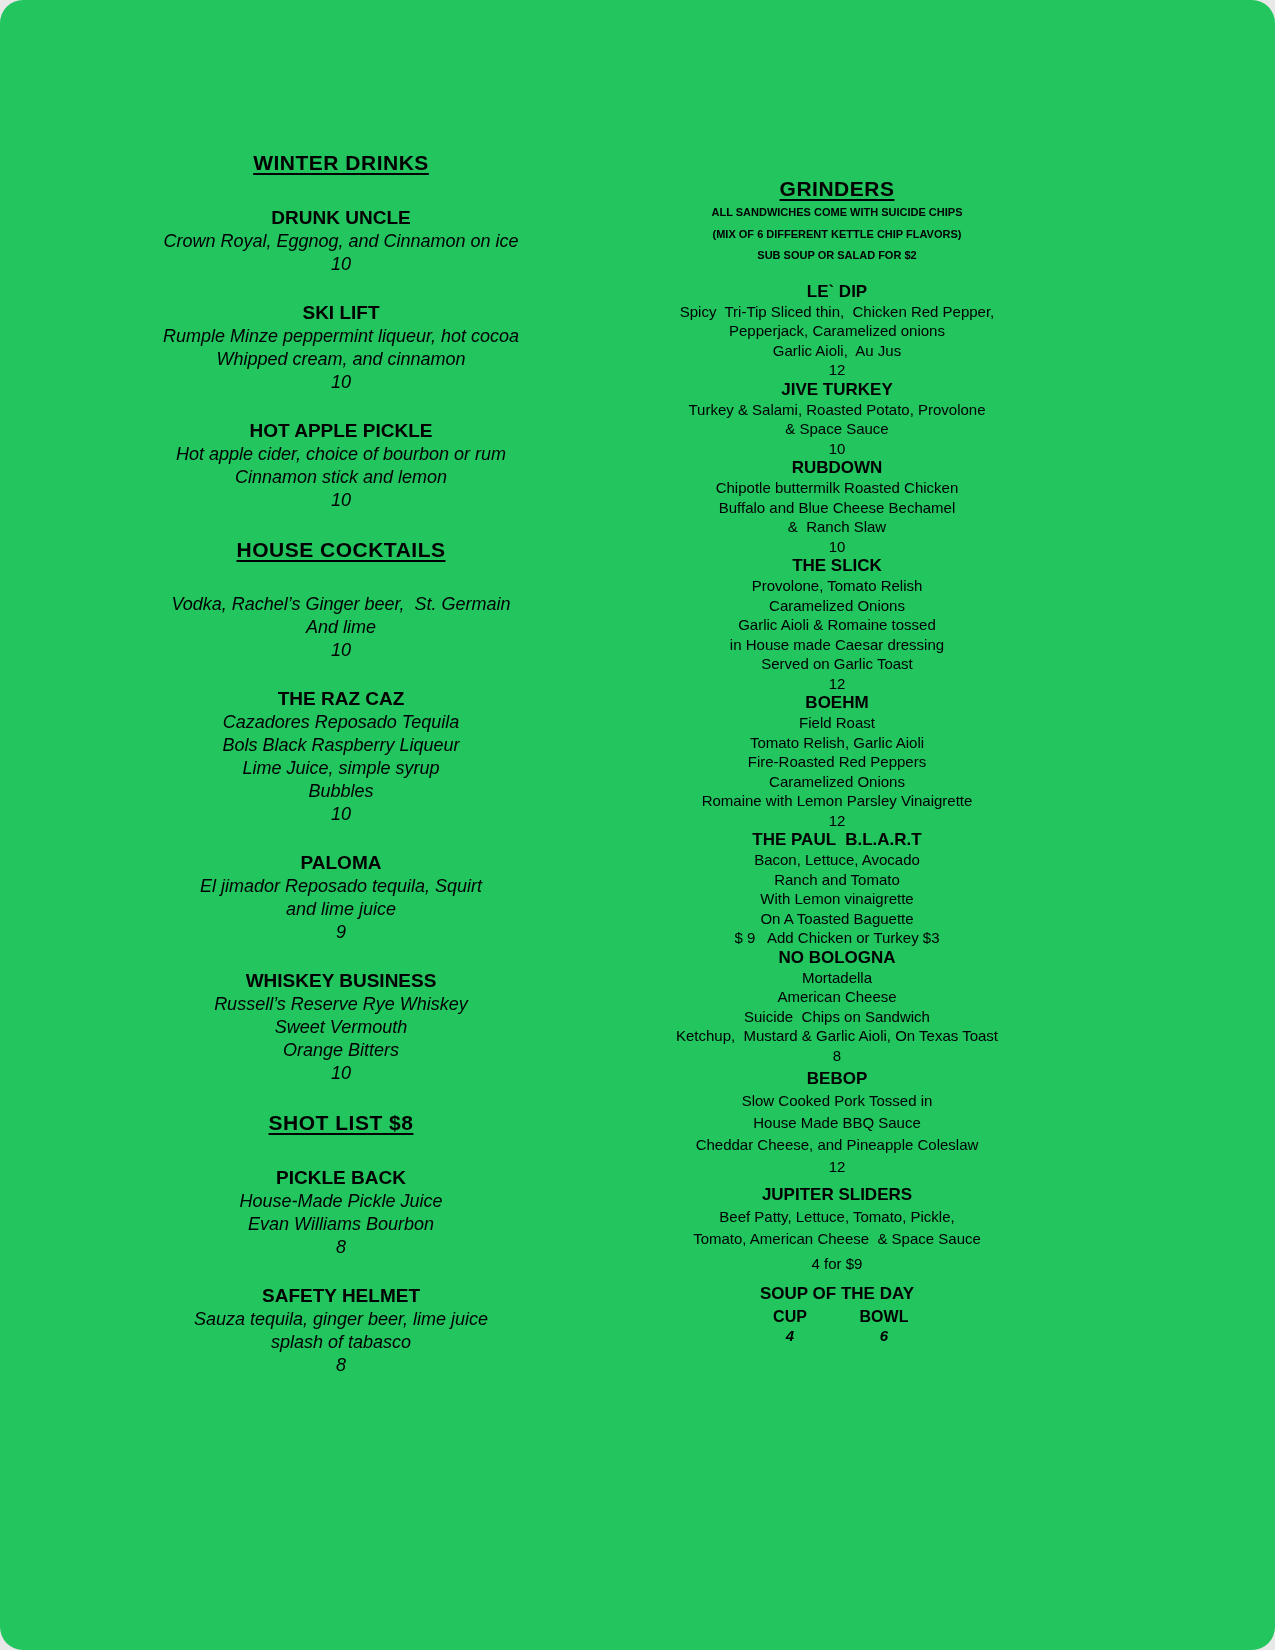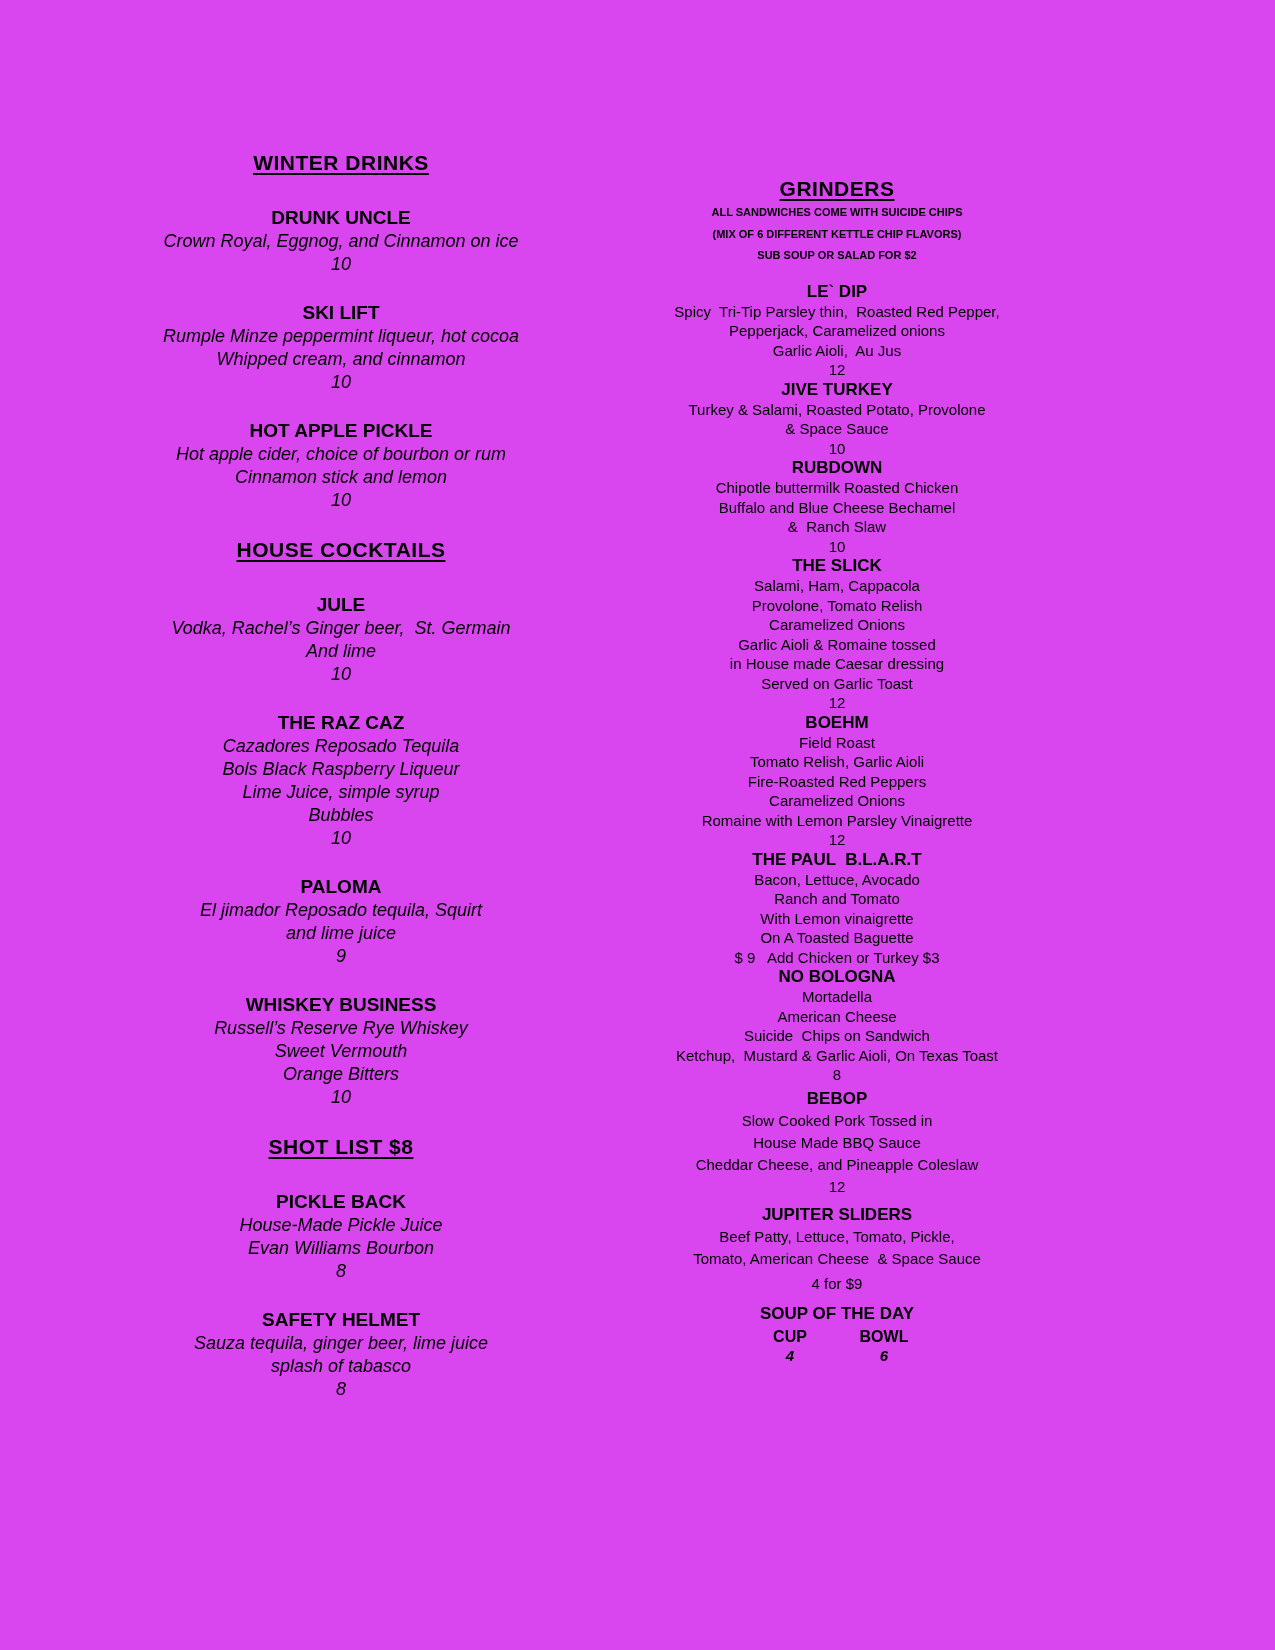--- a/index.html
+++ b/index.html
@@ -2,24 +2,25 @@
 <html><head>
 <meta charset="utf-8">
 <style>
   * { box-sizing: border-box; }
   html, body { margin: 0; padding: 0; background: #e8e8e8; }
   .page {
     position: relative;
     width: 1275px;
     height: 1650px;
     margin: 0 auto;
-    background: #d946ef;
+    background: #22c55e;
     overflow: hidden;
     font-family: "Liberation Sans", "DejaVu Sans", sans-serif;
     color: #000000;
+    border-radius: 23px;
   }
   .col-left {
     position: absolute;
     left: 140px;
     top: 150px;
     width: 402px;
     text-align: center;
     overflow: hidden;
   }
   .col-right {
@@ -143,21 +144,20 @@
         <div class="menu-item">
           <div class="item-name">HOT APPLE PICKLE</div>
           <div class="item-line">Hot apple cider, choice of bourbon or rum</div>
           <div class="item-line">Cinnamon stick and lemon</div>
           <div class="item-price">10</div>
         </div>
       </div>
       <div class="section">
         <div class="section-title">HOUSE COCKTAILS</div>
         <div class="menu-item">
-          <div class="item-name">JULE</div>
           <div class="item-line">Vodka, Rachel’s Ginger beer,  St. Germain</div>
           <div class="item-line">And lime</div>
           <div class="item-price">10</div>
         </div>
         <div class="menu-item">
           <div class="item-name">THE RAZ CAZ</div>
           <div class="item-line">Cazadores Reposado Tequila</div>
           <div class="item-line">Bols Black Raspberry Liqueur</div>
           <div class="item-line">Lime Juice, simple syrup</div>
           <div class="item-line">Bubbles</div>
@@ -196,41 +196,40 @@
   <div class="col-right">
       <div class="page-title">GRINDERS</div>
       <div class="subtitles">
         <div class="subtitle-line">ALL SANDWICHES COME WITH SUICIDE CHIPS</div>
         <div class="subtitle-line">(MIX OF 6 DIFFERENT KETTLE CHIP FLAVORS)</div>
         <div class="subtitle-line">SUB SOUP OR SALAD FOR $2</div>
       </div>
       <div class="items">
         <div class="menu-item">
           <div class="item-name">LE` DIP</div>
-          <div class="item-line">Spicy  Tri-Tip Parsley thin,  Roasted Red Pepper,</div>
+          <div class="item-line">Spicy  Tri-Tip Sliced thin,  Chicken Red Pepper,</div>
           <div class="item-line">Pepperjack, Caramelized onions</div>
           <div class="item-line">Garlic Aioli,  Au Jus</div>
           <div class="item-price">12</div>
         </div>
         <div class="menu-item">
           <div class="item-name">JIVE TURKEY</div>
           <div class="item-line">Turkey &amp; Salami, Roasted Potato, Provolone</div>
           <div class="item-line">&amp; Space Sauce</div>
           <div class="item-price">10</div>
         </div>
         <div class="menu-item">
           <div class="item-name">RUBDOWN</div>
           <div class="item-line">Chipotle buttermilk Roasted Chicken</div>
           <div class="item-line">Buffalo and Blue Cheese Bechamel</div>
           <div class="item-line">&amp;  Ranch Slaw</div>
           <div class="item-price">10</div>
         </div>
         <div class="menu-item">
           <div class="item-name">THE SLICK</div>
-          <div class="item-line">Salami, Ham, Cappacola</div>
           <div class="item-line">Provolone, Tomato Relish</div>
           <div class="item-line">Caramelized Onions</div>
           <div class="item-line">Garlic Aioli &amp; Romaine tossed</div>
           <div class="item-line">in House made Caesar dressing</div>
           <div class="item-line">Served on Garlic Toast</div>
           <div class="item-price">12</div>
         </div>
         <div class="menu-item">
           <div class="item-name">BOEHM</div>
           <div class="item-line">Field Roast</div>

